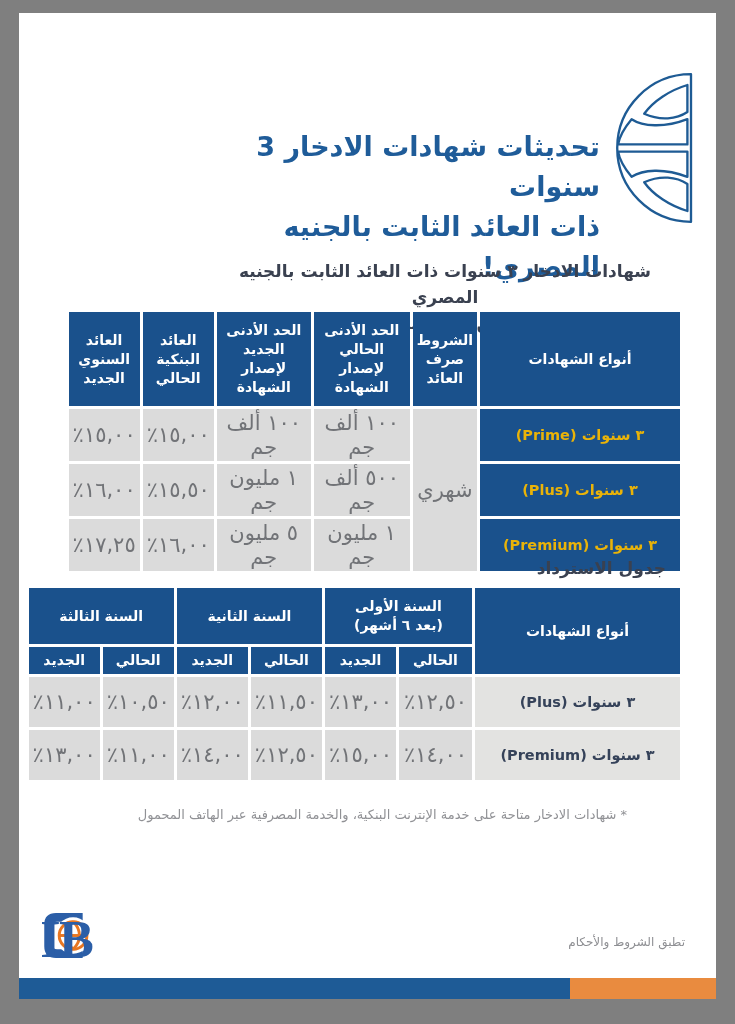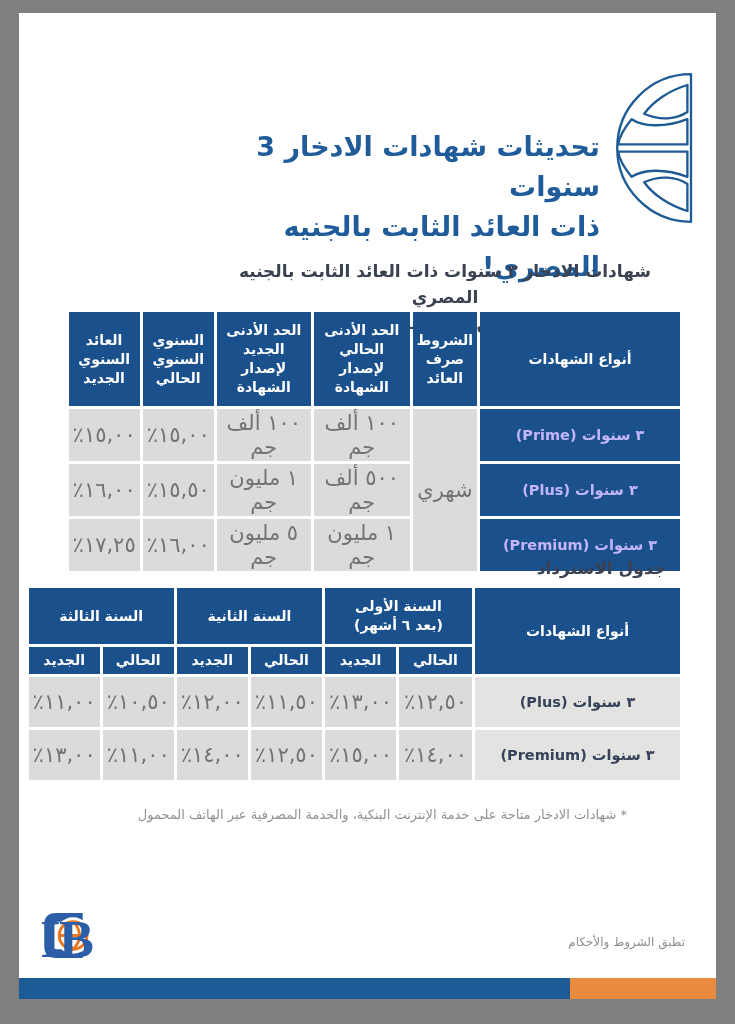--- a/index.html
+++ b/index.html
@@ -13,21 +13,21 @@
   .hdr-logo { top: 50px; right: 16px; width: 90px; height: 170px; }
 
   .intro { top: 245px; right: 36px; width: 470px; text-align: center;
            color: #3A4150; font-weight: bold; font-size: 17px; line-height: 26px; }
 
   table.tbl { border-collapse: separate; border-spacing: 3px; direction: rtl; }
   .t-wrap1 { top: 296px; right: 33px; }
   .t-wrap2 { top: 572px; right: 33px; }
   .tbl th, .tbl td { text-align: center; vertical-align: middle; padding: 2px 4px; }
   .tbl th { background: #1A518C; color: #FFFFFF; font-weight: bold; font-size: 14px; line-height: 19px; }
-  td.lbl  { background: #1A518C; color: #c4b5fd; font-weight: bold; font-size: 14.5px; }
+  td.lbl  { background: #1A518C; color: #eab308; font-weight: bold; font-size: 14.5px; }
   td.cell { background: #DBDBDB; color: #717377; font-size: 21px; }
   td.lbl2 { background: #E3E3E1; color: #354259; font-weight: bold; font-size: 14.5px; }
   .t1 tr.hrow { height: 94px; }
   .t1 tr.drow { height: 42px; }
   .t2 tr.hrow1 { height: 56px; }
   .t2 tr.hrow2 { height: 27px; }
   .t2 tr.drow { height: 50px; }
 
   .t2-title { top: 545px; right: 50px; color: #3A4150; font-weight: bold; font-size: 17px; }
 
@@ -76,21 +76,21 @@
         <col style="width:94px">
           <col style="width:54px">
           <col style="width:58px">
       </colgroup>
       <thead>
         <tr class="hrow">
           <th>أنواع الشهادات</th>
           <th>الشروط صرف العائد</th>
           <th>الحد الأدنى الحالي لإصدار الشهادة</th>
           <th>الحد الأدنى الجديد لإصدار الشهادة</th>
-          <th>السنوي السنوي الحالي</th>
+          <th>العائد البنكية الحالي</th>
           <th>العائد السنوي الجديد</th>
         </tr>
       </thead>
       <tbody>
         <tr class="drow">
           <td class="lbl">٣ سنوات (Prime)</td>
           <td class="cell" rowspan="3">شهري</td>
           <td class="cell">١٠٠ ألف جم</td>
           <td class="cell">١٠٠ ألف جم</td>
           <td class="cell">١٥,٠٠٪</td>

